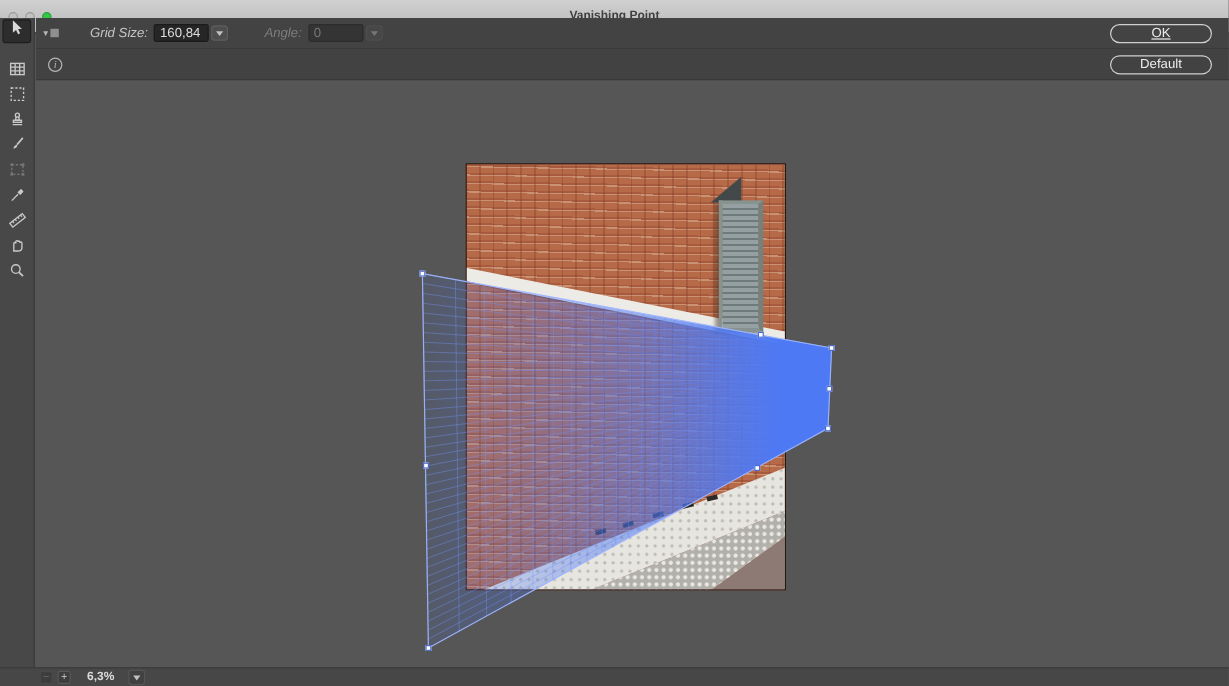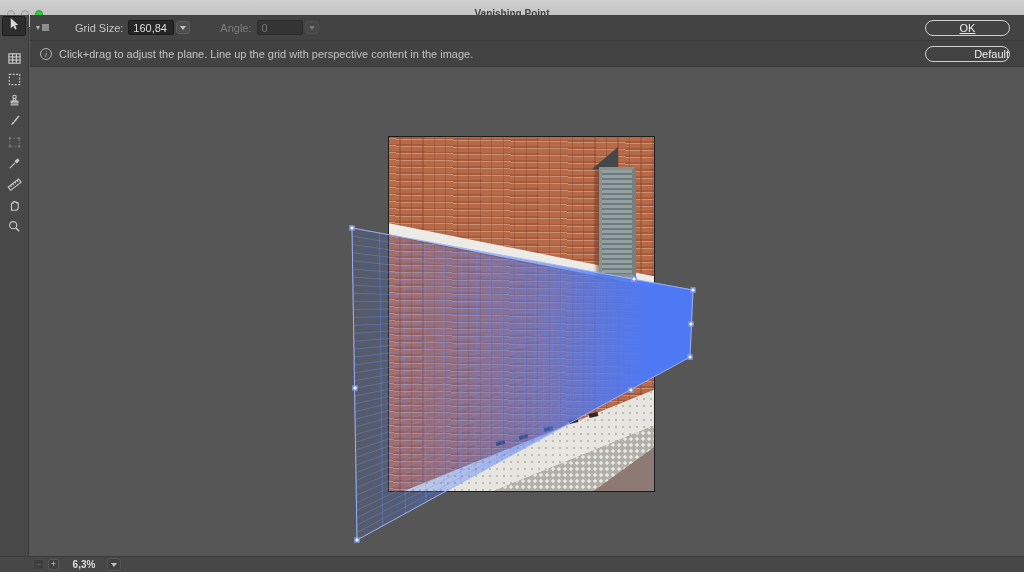--- a/index.html
+++ b/index.html
@@ -41,21 +41,21 @@
   .tool svg { stroke:#c9c9c9; fill:none; stroke-width:1.2; }
   .palette .gap { height:12px; }
   
   .toolbar-row {
     position:absolute; left:30px; right:0; top:15px; height:26px;
     background:#434343; border-bottom:1px solid #393939;
     display:flex; align-items:center; font-size:11px; color:#c6c6c6;
   }
   .flyout { display:flex; align-items:center; margin:0 0 0 6px; color:#b5b5b5; font-size:8px; letter-spacing:1px; }
   .flyout .sq { width:7px; height:7px; background:#8f8f8f; display:inline-block; margin-left:1px; }
-  .tb-label { margin-left:26px; }
+  .tb-label { margin-left:26px;font-style:italic; }
   .tb-label.dim { color:#7d7d7d; margin-left:30px; }
   .value-box {
     margin-left:5px; width:46px; height:15px; line-height:14px;
     background:#262626; border:1px solid #1b1b1b; border-radius:2px;
     color:#dedede; padding-left:4px; font-size:11px;
   }
   .value-box.dim { background:#343434; border-color:#2c2c2c; color:#767676; }
   .chev-btn {
     margin-left:2px; width:14px; height:13px; border-radius:3px;
     background:#4e4e4e; border:1px solid #5e5e5e;
@@ -76,21 +76,21 @@
   }
   .info-msg { margin-left:7px; }
   
   .pill {
     position:absolute; right:14px; width:85px; height:16px;
     border:1px solid #cfcfcf; border-radius:9px; background:transparent;
     color:#ececec; font-size:11px; line-height:14px; text-align:center;
     font-family:"Liberation Sans", sans-serif;
   }
   .pill.ok { top:5px;text-decoration:underline; }
-  .pill.default { top:5px;text-align:right; }
+  .pill.default { top:5px; }
   
   .canvas {
     position:absolute; left:30px; right:0; top:67px; bottom:16px;
     background:#565656;
   }
   .photo {
     position:absolute; left:388px; top:136px; width:267px; height:356px;
     background:#b06244; border:1px solid #1c1c1c; overflow:hidden;
   }
   .photo * { position:absolute; }
@@ -253,21 +253,20 @@
   <span class="tb-label dim">Angle:</span>
   <div class="value-box dim">0</div>
   <div class="chev-btn dim">
       <span class="chev"></span>
     </div>
   <button class="pill ok">OK</button>
 </div>
 
 <div class="info-row">
   <span class="info-icon">i</span>
-  <span class="info-msg">Click+drag to adjust the plane. Line up the grid with perspective content in the image.</span>
   <button class="pill default">Default</button>
 </div>
 
 <div class="canvas"></div>
 
 <div class="photo">
   <div class="bricks"></div>
   <div class="stripe"></div>
   <div class="recess"></div>
   <div class="shutter"></div>

